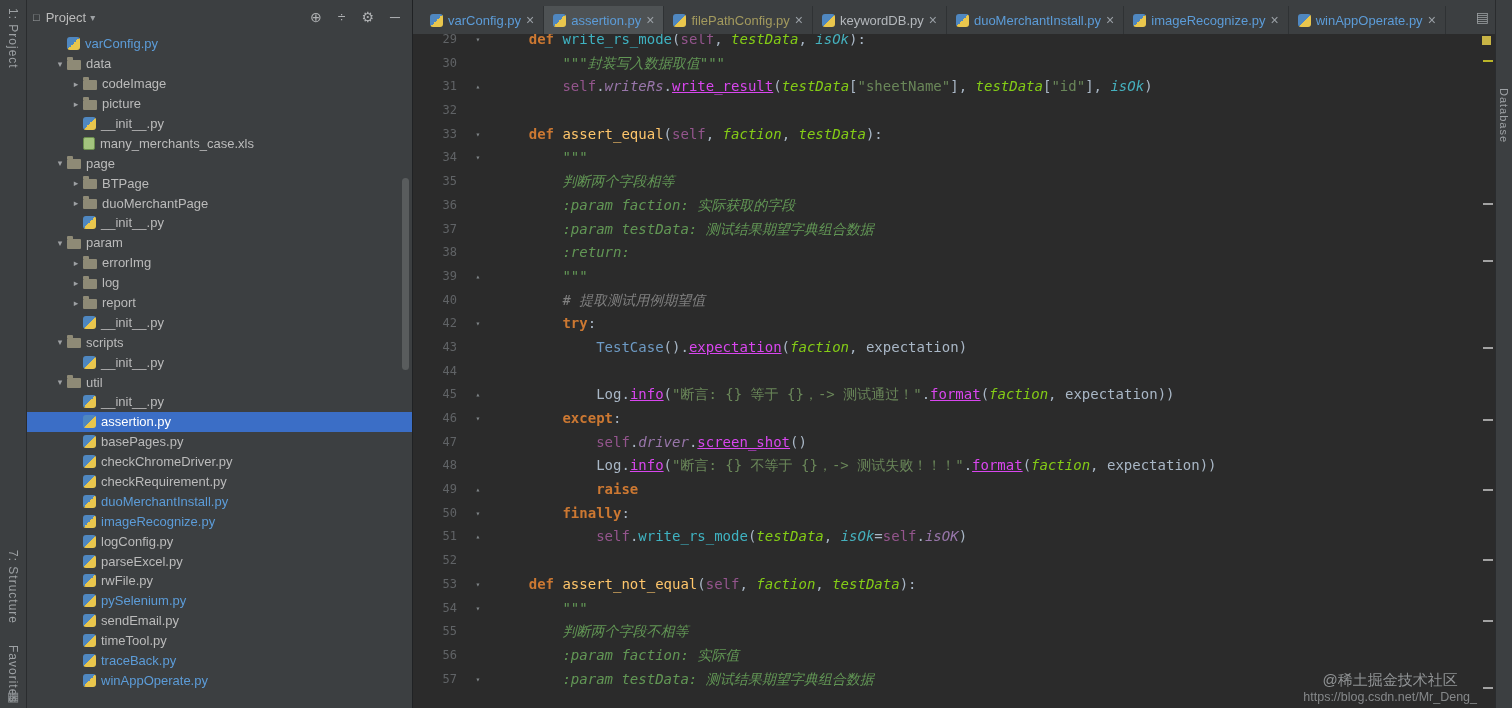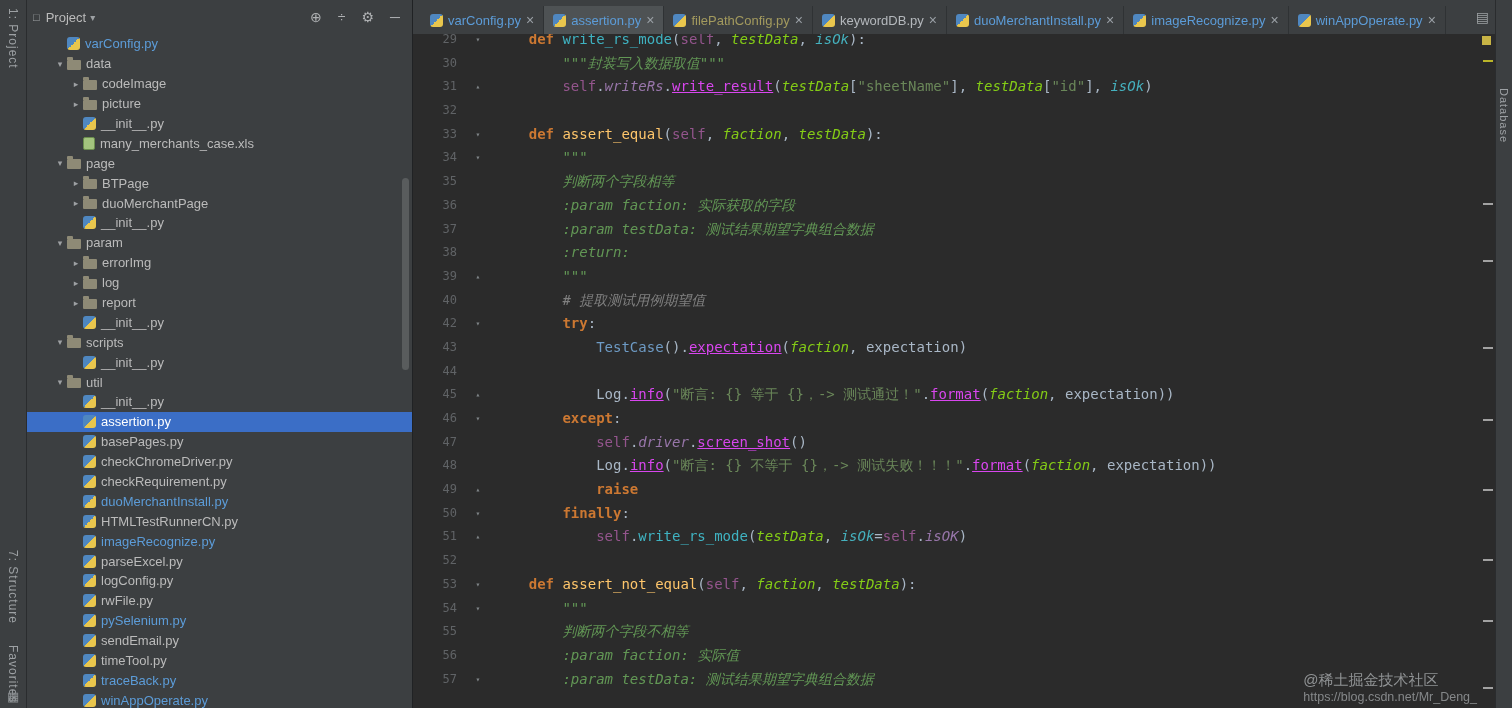--- a/index.html
+++ b/index.html
@@ -84,21 +84,21 @@
   .tk-doc    { color:#629755; font-style:italic; }
   .tk-cmt    { color:#808080; font-style:italic;text-align:center; }
   .tk-field  { color:#9876AA; font-style:italic; }
   .tk-cls    { color:#6E9BC5; }
 
   .indicator { position:absolute; top:2px; right:4px; width:9px; height:9px;
                background:#C8B445; }
   .error-stripe { position:absolute; top:0; right:0; bottom:0; width:14px; }
   .error-stripe .mark { position:absolute; left:2px; width:10px; height:2px; }
 
-  .watermark { position:absolute; right:18px; bottom:4px; text-align:left;
+  .watermark { position:absolute; right:18px; bottom:4px; text-align:center;
                color:#9B9EA0; opacity:.9; z-index:4;margin-top:10px; }
   .wm1 { font-size:15px; }
   .wm2 { font-size:12.5px; color:#8F9294; }
 
   
   .right-strip { width:17px; background:#3C3F41; position:relative; flex:none;
                  border-left:1px solid #2A2C2E; }
   .vlabel.db { left:2px; top:88px; font-size:11px; }
 </style>
 </head>
@@ -242,36 +242,31 @@
           <span class="tlabel">checkRequirement.py</span>
         </div>
         <div class="trow" style="padding-left: 42px;">
           <span class="arrow"></span>
           <span class="ico-py"></span>
           <span class="tlabel c-blue">duoMerchantInstall.py</span>
         </div>
         <div class="trow" style="padding-left: 42px;">
           <span class="arrow"></span>
           <span class="ico-py"></span>
-          <span class="tlabel">HTMLTestRunnerCN.py</span>
-        </div>
-        <div class="trow" style="padding-left: 42px;">
-          <span class="arrow"></span>
-          <span class="ico-py"></span>
           <span class="tlabel c-blue">imageRecognize.py</span>
         </div>
         <div class="trow" style="padding-left: 42px;">
           <span class="arrow"></span>
           <span class="ico-py"></span>
+          <span class="tlabel">logConfig.py</span>
+        </div>
+        <div class="trow" style="padding-left: 42px;">
+          <span class="arrow"></span>
+          <span class="ico-py"></span>
           <span class="tlabel">parseExcel.py</span>
-        </div>
-        <div class="trow" style="padding-left: 42px;">
-          <span class="arrow"></span>
-          <span class="ico-py"></span>
-          <span class="tlabel">logConfig.py</span>
         </div>
         <div class="trow" style="padding-left: 42px;">
           <span class="arrow"></span>
           <span class="ico-py"></span>
           <span class="tlabel">rwFile.py</span>
         </div>
         <div class="trow" style="padding-left: 42px;">
           <span class="arrow"></span>
           <span class="ico-py"></span>
           <span class="tlabel c-blue">pySelenium.py</span>

